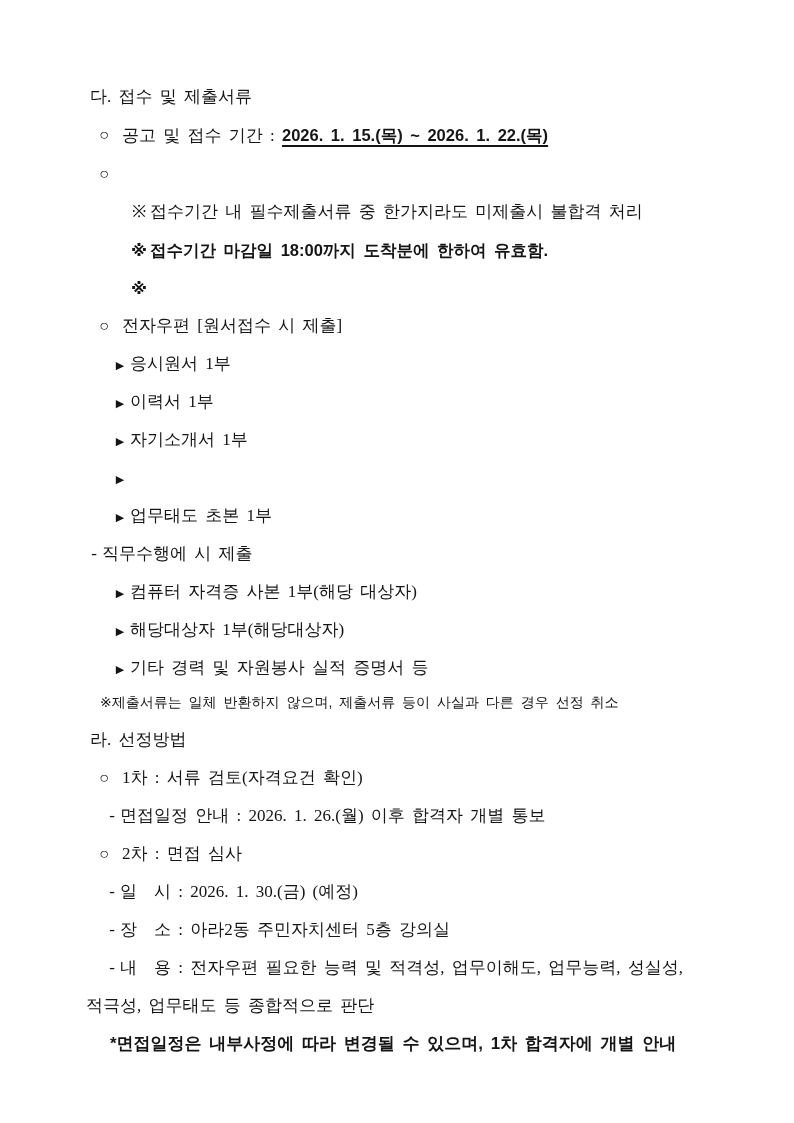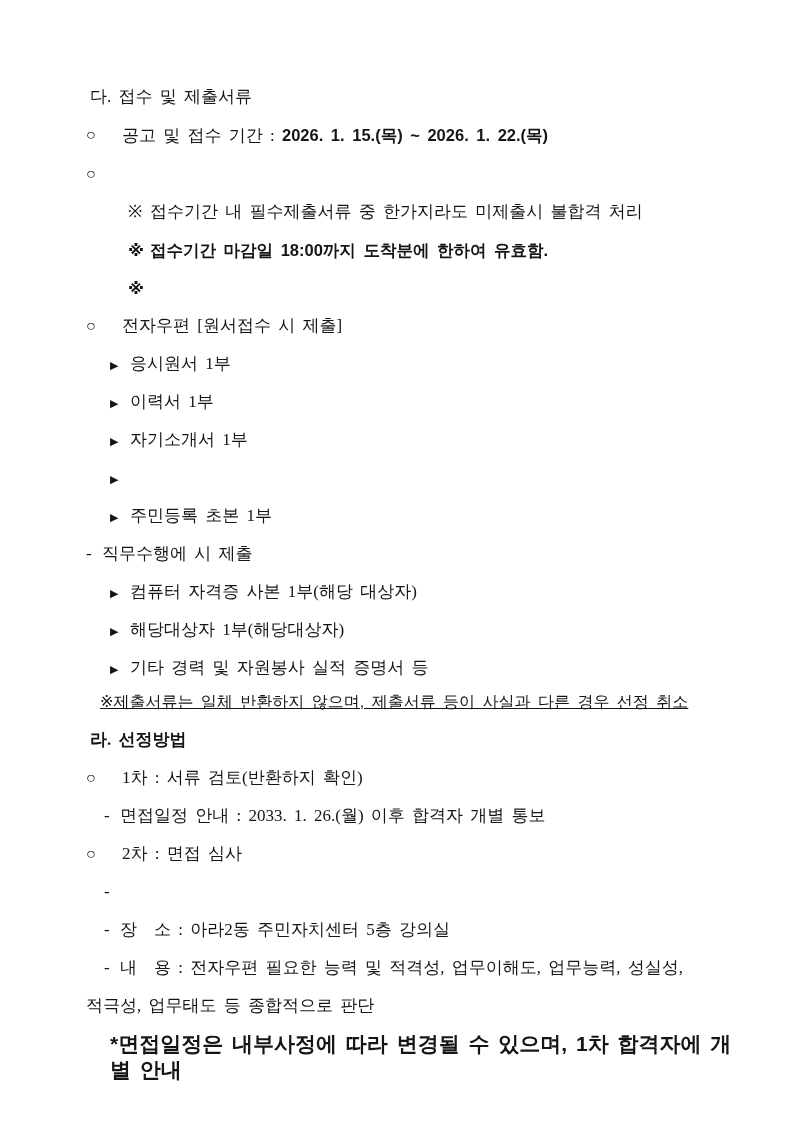--- a/index.html
+++ b/index.html
@@ -5,20 +5,21 @@
   * { margin: 0; padding: 0; box-sizing: border-box; }
   html, body { background: #ffffff; }
   .page {
     position: relative;
     width: 794px;
     height: 1123px;
     background: #ffffff;
     color: #151515;
     font-family: "Liberation Serif", "DejaVu Serif", serif;
     overflow: hidden;
+    text-align: center;
   }
   .content {
     padding: 84px 56px 0 86px;
     font-size: 17px;
   }
   .row {
     display: flex;
     align-items: flex-start;
     line-height: 26px;
     margin-bottom: 12px;
@@ -34,25 +35,25 @@
   .lv-heading   { margin-left: 4px; }
   .lv-circle    { margin-left: 0; }
   .lv-note      { margin-left: 42px; }
   .lv-tri       { margin-left: 24px; }
   .lv-dash1     { margin-left: 0; }
   .lv-dash2     { margin-left: 18px; }
   .lv-return    { margin-left: 14px; margin-top: -4px; }
   .lv-wrap2     { }
   .lv-footnote  { margin-left: 28px; margin-top: 2px; }
 
-  .gap-before-section { margin-top: 8px; font-weight: bold; }
+  .gap-before-section { margin-top: 8px; }
 
   .sans { font-family: "Liberation Sans", "DejaVu Sans", sans-serif; font-size: 16.5px; }
   .bold { font-weight: bold; }
-  .underline { text-underline-offset: 4px; text-decoration-thickness: 1.5px; }
+  .underline { text-decoration: underline; text-underline-offset: 4px; text-decoration-thickness: 1.5px; }
   .txt { display: inline; }
 </style>
 </head>
 <body>
 
 <div class="page">
   <div class="content">
 
     <div class="row lv-heading">
       <span class="txt">다. 접수 및 제출서류</span>
@@ -96,80 +97,81 @@
     </div>
     <div class="row lv-tri">
       <span class="marker m-tri">▶</span>
       <span class="txt">자기소개서 1부</span>
     </div>
     <div class="row lv-tri">
       <span class="marker m-tri">▶</span>
     </div>
     <div class="row lv-tri">
       <span class="marker m-tri">▶</span>
-      <span class="txt">주민등록 초본 1부</span>
+      <span class="txt">업무태도 초본 1부</span>
     </div>
 
     <div class="row lv-dash1">
       <span class="marker m-dash">-</span>
       <span class="txt">직무수행에 시 제출</span>
     </div>
 
     <div class="row lv-tri">
       <span class="marker m-tri">▶</span>
       <span class="txt">컴퓨터 자격증 사본 1부(해당 대상자)</span>
     </div>
     <div class="row lv-tri">
       <span class="marker m-tri">▶</span>
       <span class="txt">해당대상자 1부(해당대상자)</span>
     </div>
     <div class="row lv-tri">
       <span class="marker m-tri">▶</span>
       <span class="txt">기타 경력 및 자원봉사 실적 증명서 등</span>
     </div>
 
-    <div class="row lv-return sans" style="font-size:16px;text-decoration:underline;">
+    <div class="row lv-return sans" style="font-size:14px;">
       <span class="txt">※제출서류는 일체 반환하지 않으며, 제출서류 등이 사실과 다른 경우 선정 취소</span>
     </div>
 
     <div class="row lv-heading gap-before-section">
       <span class="txt">라. 선정방법</span>
     </div>
 
     <div class="row lv-circle">
       <span class="marker m-circle">○</span>
-      <span class="txt">1차 : 서류 검토(반환하지 확인)</span>
+      <span class="txt">1차 : 서류 검토(자격요건 확인)</span>
     </div>
 
     <div class="row lv-dash2">
       <span class="marker m-dash">-</span>
-      <span class="txt">면접일정 안내 : 2033. 1. 26.(월) 이후 합격자 개별 통보</span>
+      <span class="txt">면접일정 안내 : 2026. 1. 26.(월) 이후 합격자 개별 통보</span>
     </div>
 
     <div class="row lv-circle">
       <span class="marker m-circle">○</span>
       <span class="txt">2차 : 면접 심사</span>
     </div>
 
     <div class="row lv-dash2">
       <span class="marker m-dash">-</span>
+      <span class="txt">일　시 : 2026. 1. 30.(금) (예정)</span>
     </div>
 
     <div class="row lv-dash2">
       <span class="marker m-dash">-</span>
       <span class="txt">장　소 : 아라2동 주민자치센터 5층 강의실</span>
     </div>
 
     <div class="row lv-dash2">
       <span class="marker m-dash">-</span>
       <span class="txt"><span>내　용 : </span><span>전자우편 필요한 능력 및 적격성, 업무이해도, 업무능력, 성실성,</span></span>
     </div>
 
     <div class="row lv-wrap2">
       <span class="txt">적극성, 업무태도 등 종합적으로 판단</span>
     </div>
 
-    <div class="row lv-footnote bold sans" style="font-size:21px;margin-left:24px;">
+    <div class="row lv-footnote bold sans" style="font-size:17px;margin-left:24px;">
       <span class="txt">*면접일정은 내부사정에 따라 변경될 수 있으며, 1차 합격자에 개별 안내</span>
     </div>
 
   </div>
 </div>
 
 </body></html>

